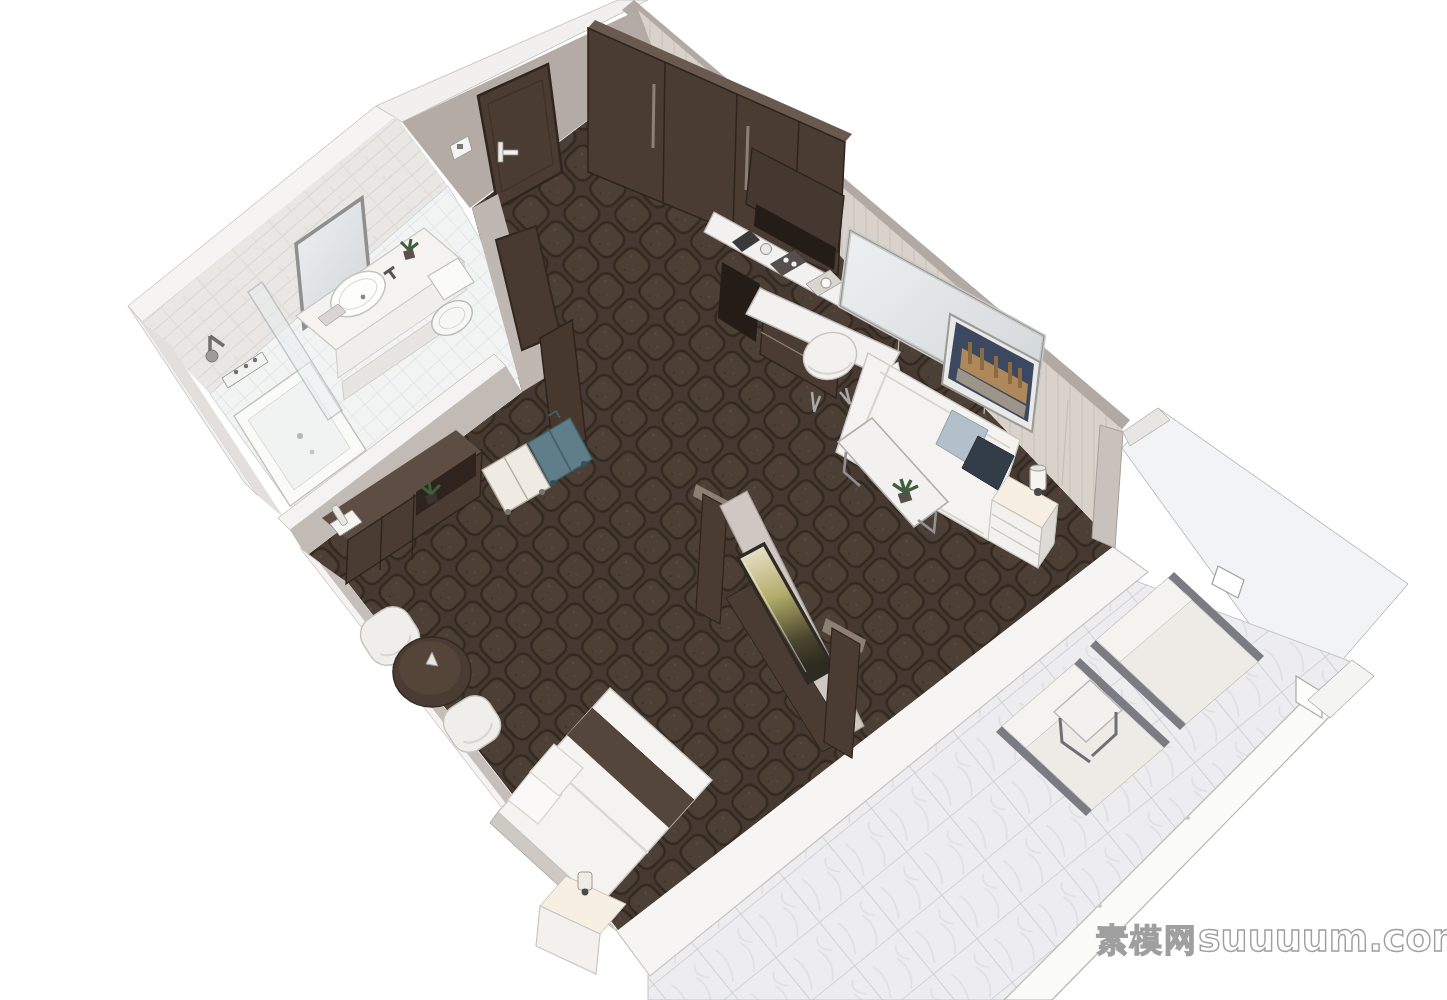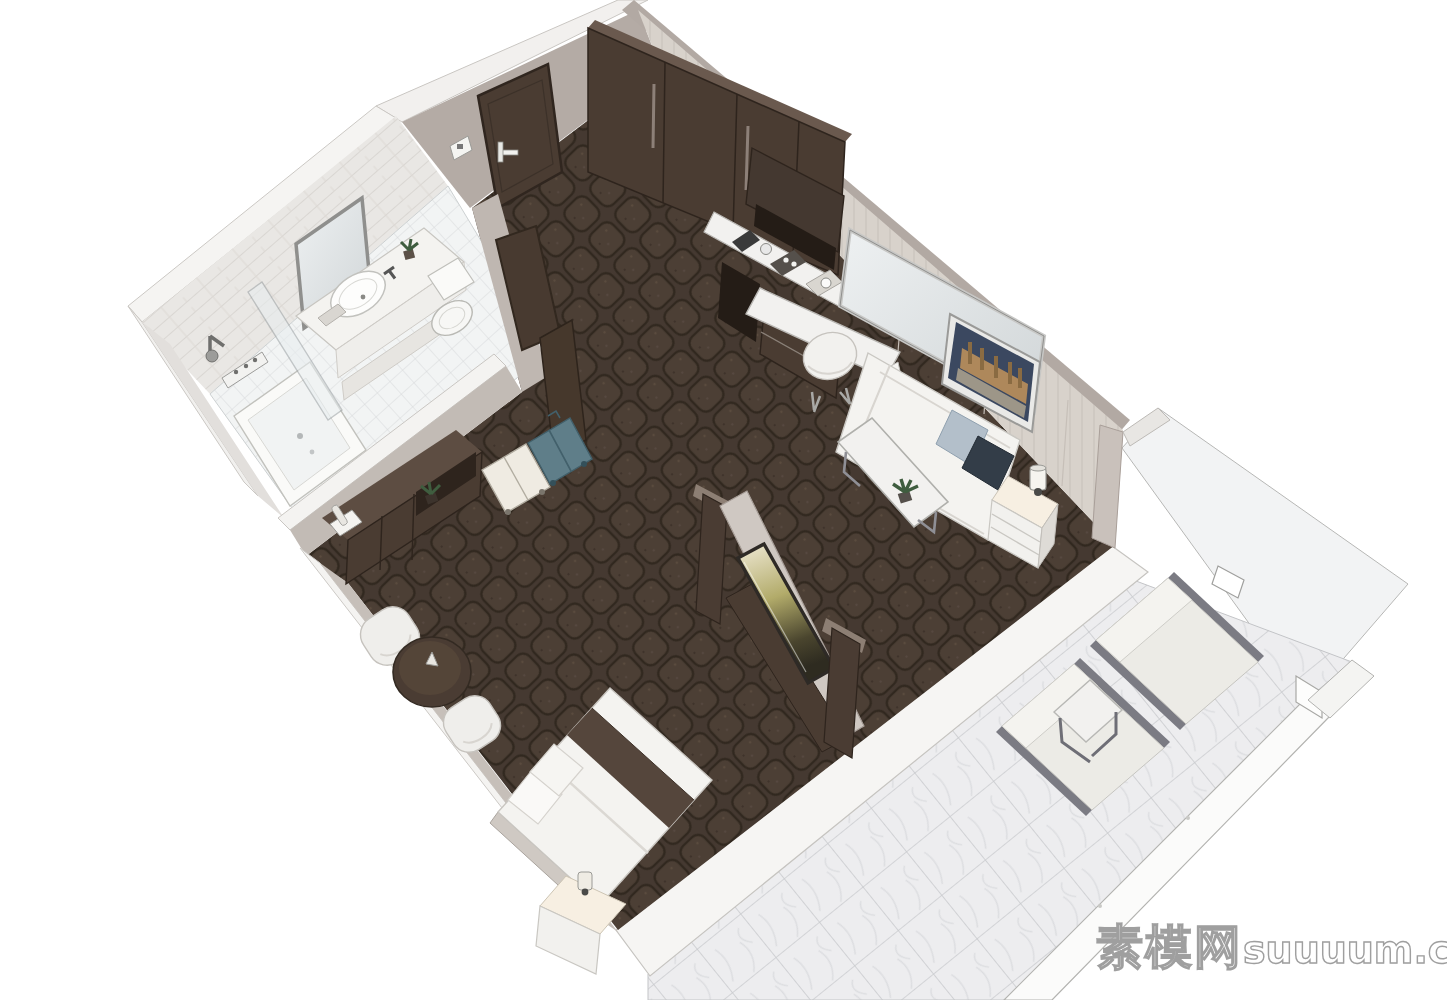--- a/index.html
+++ b/index.html
@@ -3,21 +3,21 @@
 <meta charset="utf-8">
 <style>
   html,body{margin:0;padding:0;background:#fff;}
   .stage{position:relative;width:1447px;height:1000px;background:var(--bg,#fff);overflow:hidden;
          font-family:"DejaVu Sans","Liberation Sans",sans-serif;}
   .stage svg{position:absolute;left:0;top:0;}
   .watermark{position:absolute;left:1096px;top:916px;white-space:nowrap;
              color:#fff;font-weight:bold;
              -webkit-text-stroke:1.4px #9f9f9f;
              text-shadow:0 0 1px #bdbdbd;}
-  .watermark .cn{font-size:47px;letter-spacing:2px;}
+  .watermark .cn{font-size:32px;letter-spacing:2px;}
   .watermark .en{font-size:38px;letter-spacing:0px;}
 </style>
 </head>
 <body>
 
 <div class="stage">
 <svg width="1447" height="1000" viewBox="0 0 1447 1000">
   <defs>
     <pattern id="carpetPat" width="36" height="36" patternUnits="userSpaceOnUse" patternTransform="rotate(46)">
       <rect width="36" height="36" fill="var(--carpet)"></rect>

